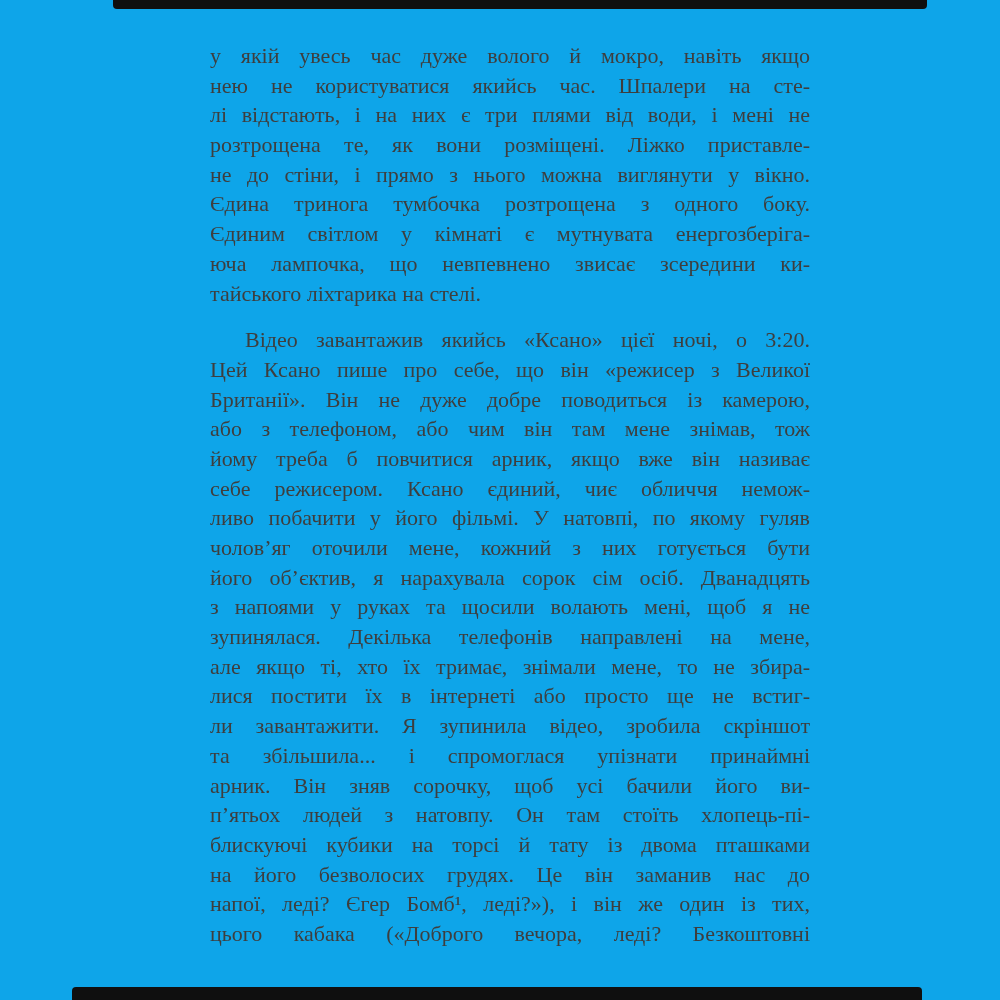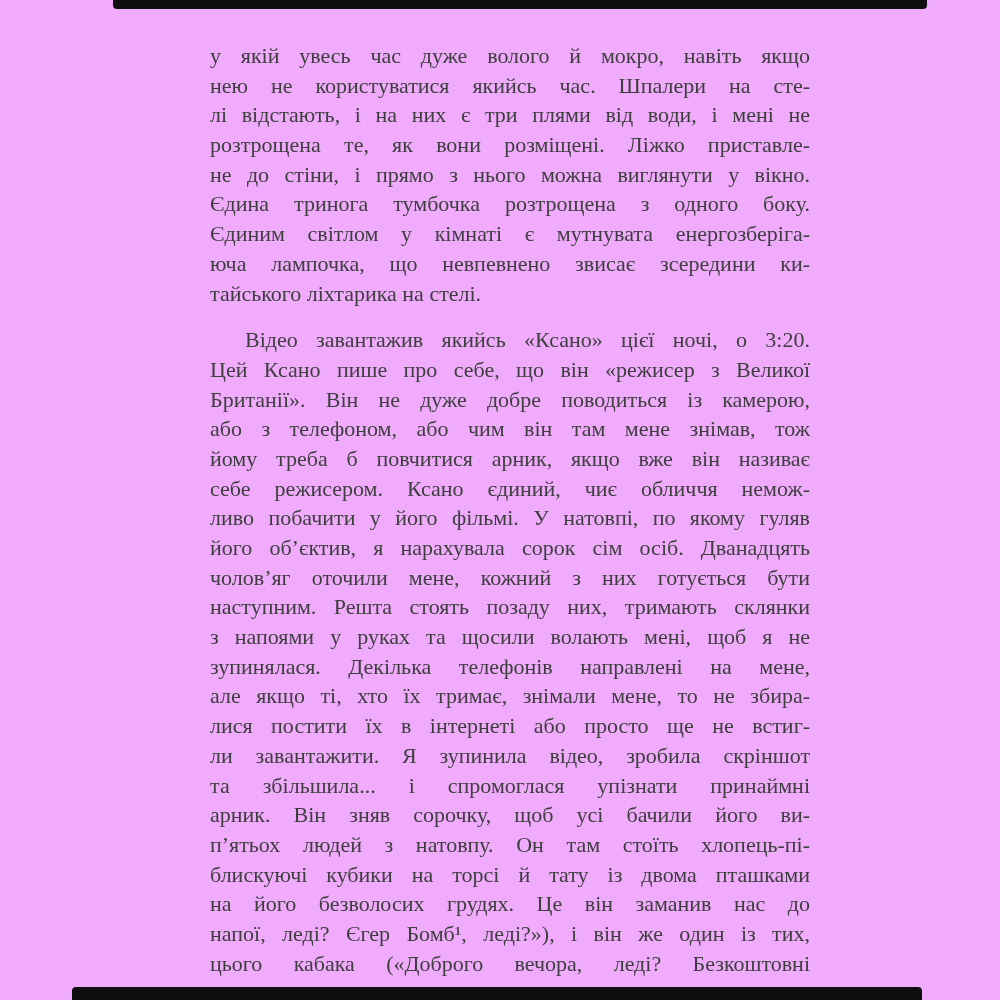--- a/index.html
+++ b/index.html
@@ -60,42 +60,41 @@
     -moz-text-align-last: left;
   }
   .line.first {
     text-indent: 35px;
     margin-top: 17px;
   }
 </style>
 </head>
 <body>
 
-<div class="page" style="background: #f0abfc;">
+<div class="page" style="background: #0ea5e9;">
   <div class="edge-bar top" style="background: rgb(15, 15, 15);"></div>
   <div class="text-block" style="color: rgb(62, 62, 62);">
       <div class="line">у якій увесь час дуже волого й мокро, навіть якщо</div>
       <div class="line">нею не користуватися якийсь час. Шпалери на сте-</div>
       <div class="line">лі відстають, і на них є три плями від води, і мені не</div>
       <div class="line">розтрощена те, як вони розміщені. Ліжко приставле-</div>
       <div class="line">не до стіни, і прямо з нього можна виглянути у вікно.</div>
       <div class="line">Єдина тринога тумбочка розтрощена з одного боку.</div>
       <div class="line">Єдиним світлом у кімнаті є мутнувата енергозберіга-</div>
       <div class="line">юча лампочка, що невпевнено звисає зсередини ки-</div>
       <div class="line para-end">тайського ліхтарика на стелі.</div>
       <div class="line first">Відео завантажив якийсь «Ксано» цієї ночі, о 3:20.</div>
       <div class="line">Цей Ксано пише про себе, що він «режисер з Великої</div>
       <div class="line">Британії». Він не дуже добре поводиться із камерою,</div>
       <div class="line">або з телефоном, або чим він там мене знімав, тож</div>
       <div class="line">йому треба б повчитися арник, якщо вже він називає</div>
       <div class="line">себе режисером. Ксано єдиний, чиє обличчя немож-</div>
       <div class="line">ливо побачити у його фільмі. У натовпі, по якому гуляв</div>
+      <div class="line">чолов’яг оточили мене, кожний з них готується бути</div>
       <div class="line">його об’єктив, я нарахувала сорок сім осіб. Дванадцять</div>
-      <div class="line">чолов’яг оточили мене, кожний з них готується бути</div>
-      <div class="line">наступним. Решта стоять позаду них, тримають склянки</div>
       <div class="line">з напоями у руках та щосили волають мені, щоб я не</div>
       <div class="line">зупинялася. Декілька телефонів направлені на мене,</div>
       <div class="line">але якщо ті, хто їх тримає, знімали мене, то не збира-</div>
       <div class="line">лися постити їх в інтернеті або просто ще не встиг-</div>
       <div class="line">ли завантажити. Я зупинила відео, зробила скріншот</div>
       <div class="line">та збільшила... і спромоглася упізнати принаймні</div>
       <div class="line">арник. Він зняв сорочку, щоб усі бачили його ви-</div>
       <div class="line">п’ятьох людей з натовпу. Он там стоїть хлопець-пі-</div>
       <div class="line">блискуючі кубики на торсі й тату із двома пташками</div>
       <div class="line">на його безволосих грудях. Це він заманив нас до</div>

